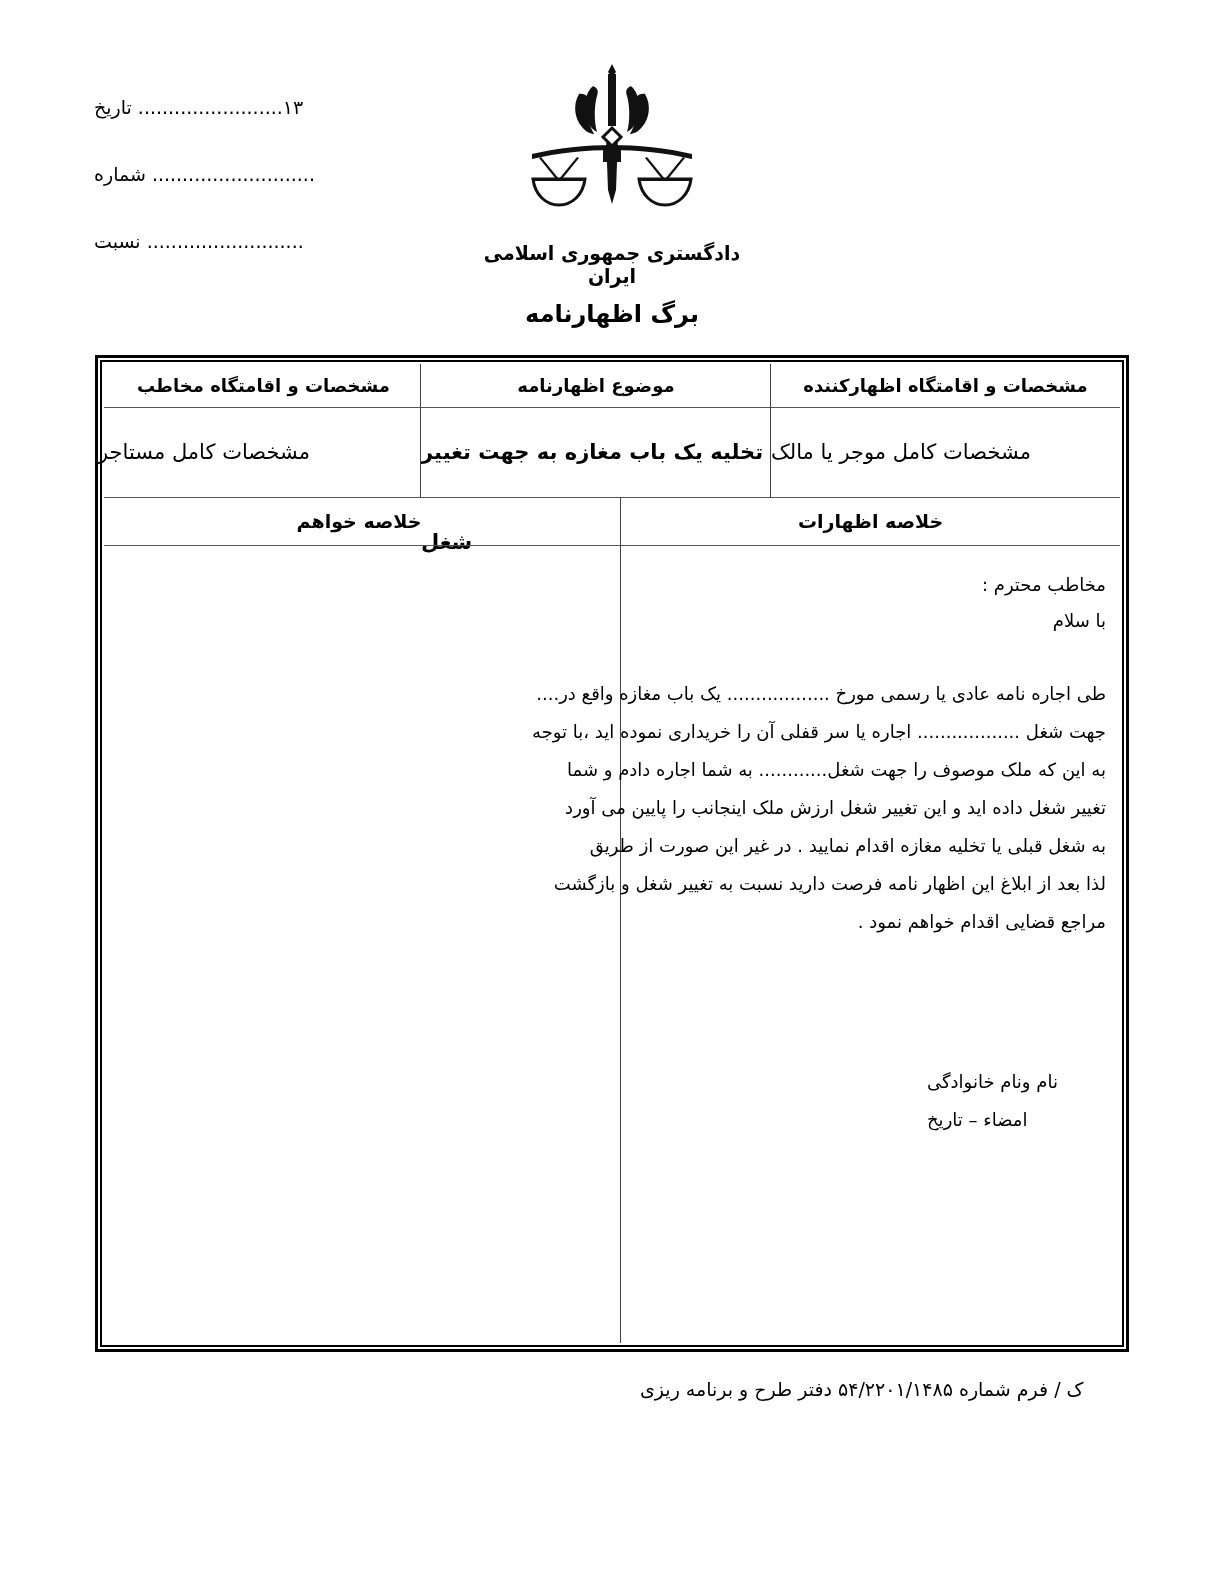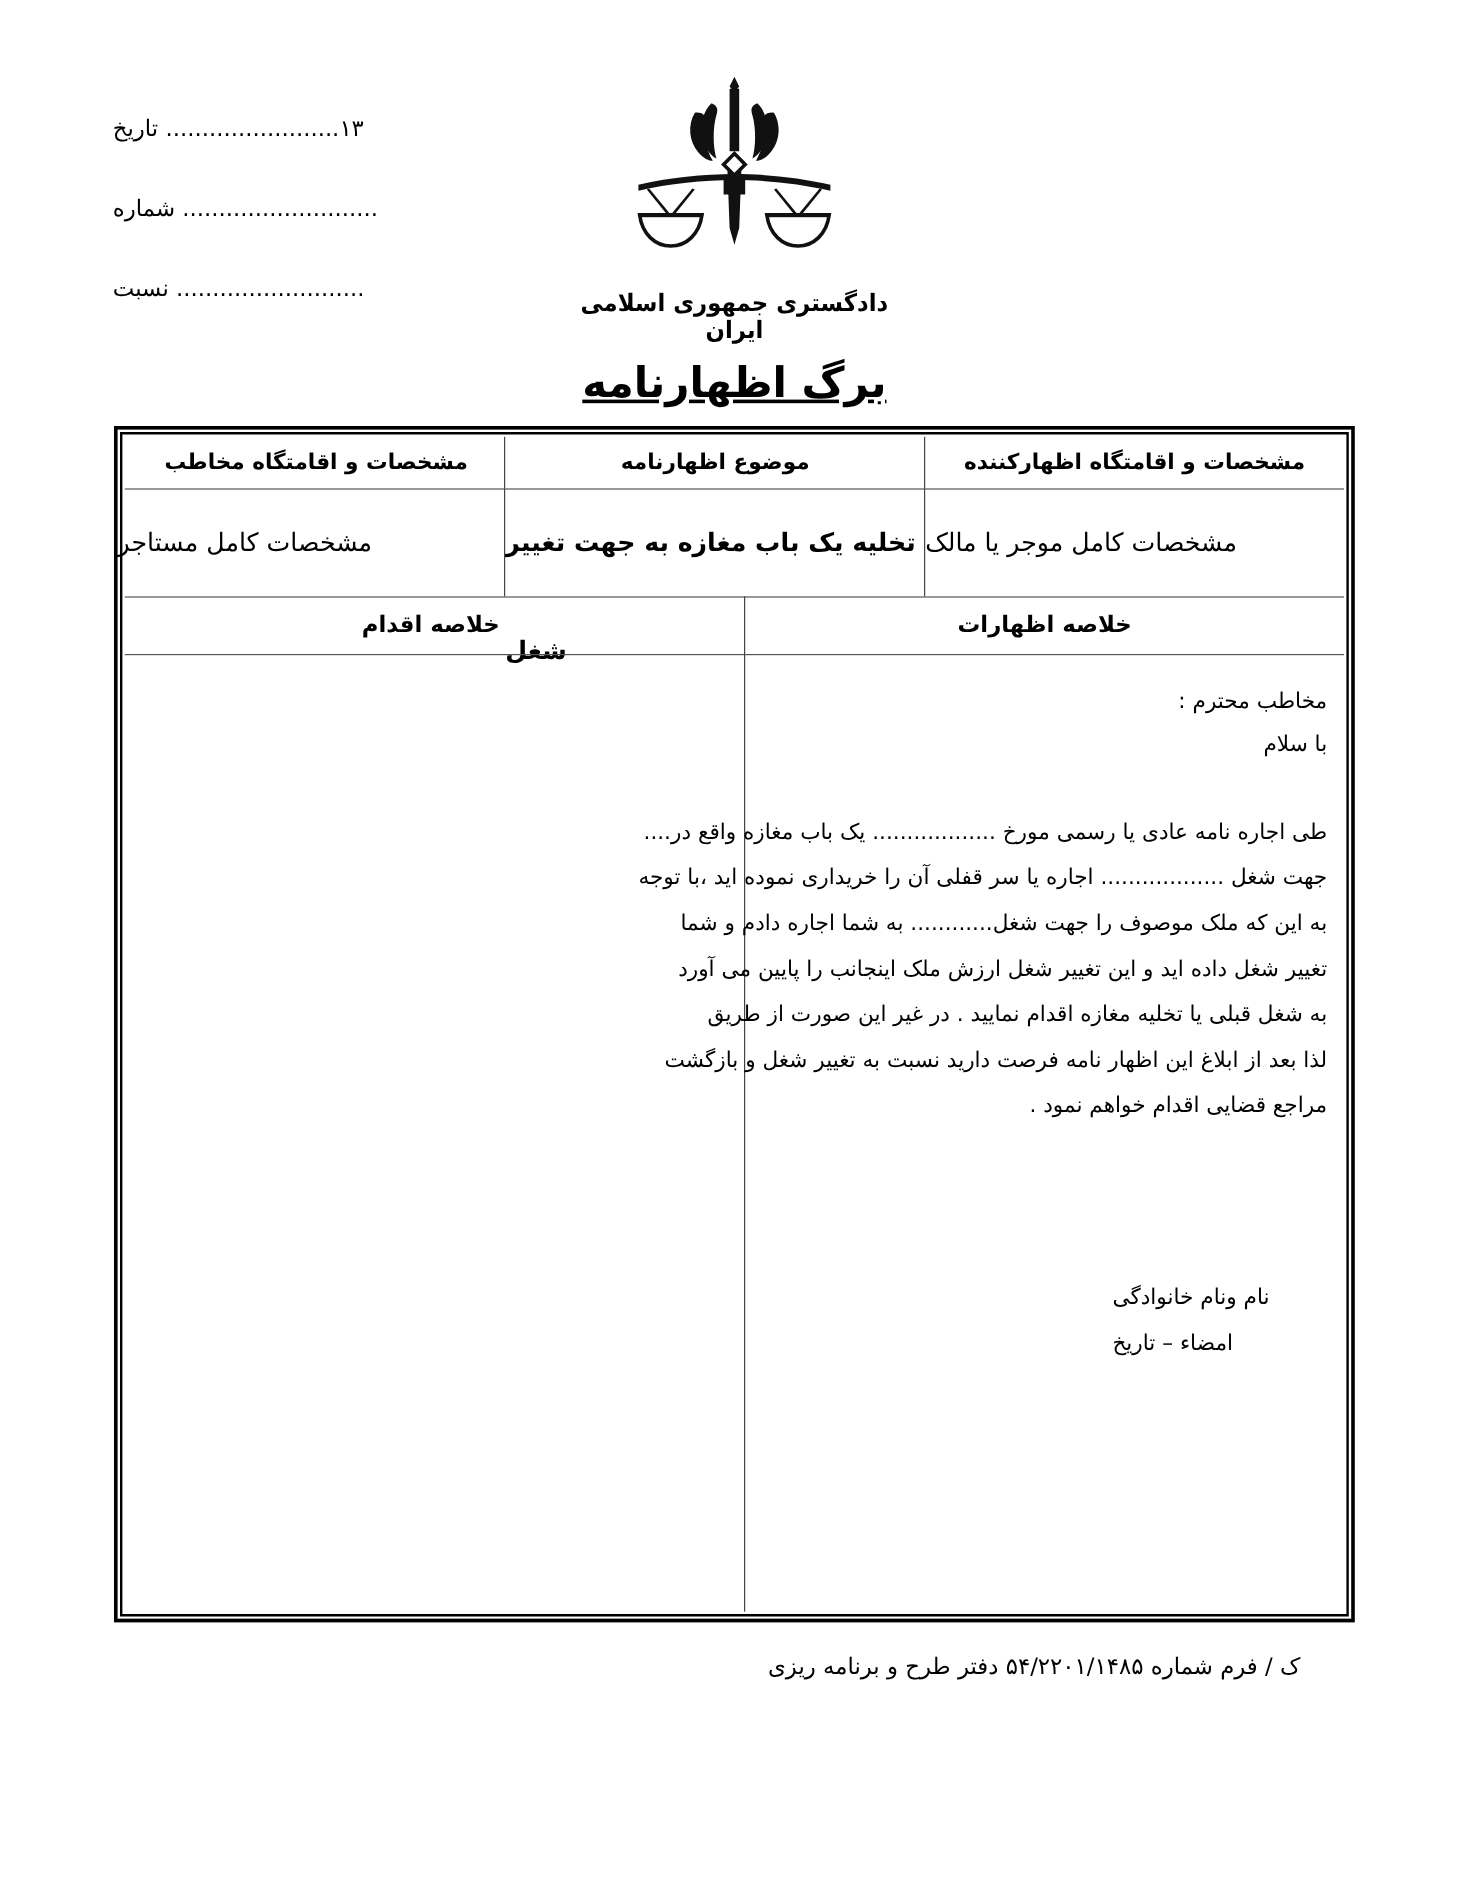--- a/index.html
+++ b/index.html
@@ -67,23 +67,22 @@
     letter-spacing: 0.5px;
     transform: scaleY(1.05);
   }
 
   
   .doc-title {
     position: absolute;
     top: 300px;
     left: 0; right: 0;
     text-align: center;
-    font-size: 35px;
+    font-size: 24px;
     font-weight: bold;
-    text-decoration: underline;
   }
 
   
   .form-table {
     position: absolute;
     top: 355px;
     right: 95px;
     width: 1034px;
     height: 997px;
     border: 3px solid #000;
@@ -278,21 +277,21 @@
     <div class="row-body-1">
       <div class="cell" style="right:0; width:349px;">مشخصات کامل موجر یا مالک</div>
       <div class="cell bold" style="right:349px; width:350px;">تخلیه یک باب مغازه به جهت تغییر شغل</div>
       <div class="cell" style="right:699px; width:323px;">مشخصات کامل مستاجر</div>
       <div class="col-div" style="right:349px; height:90px;"></div>
       <div class="col-div" style="right:699px; height:90px;"></div>
     </div>
 
     <div class="row-head-2">
       <div class="cell" style="right:0; width:499px;">خلاصه اظهارات</div>
-      <div class="cell" style="right:500px; width:522px;">خلاصه اقدام</div>
+      <div class="cell" style="right:500px; width:522px;">خلاصه خواهم</div>
       <div class="col-div" style="right:499px; height:48px;"></div>
     </div>
 
     <div class="row-content">
       <div class="content-div"></div>
 
       <div class="declarations">
         <div class="salutation">
           <div>مخاطب محترم :</div>
           <div>با سلام</div>

